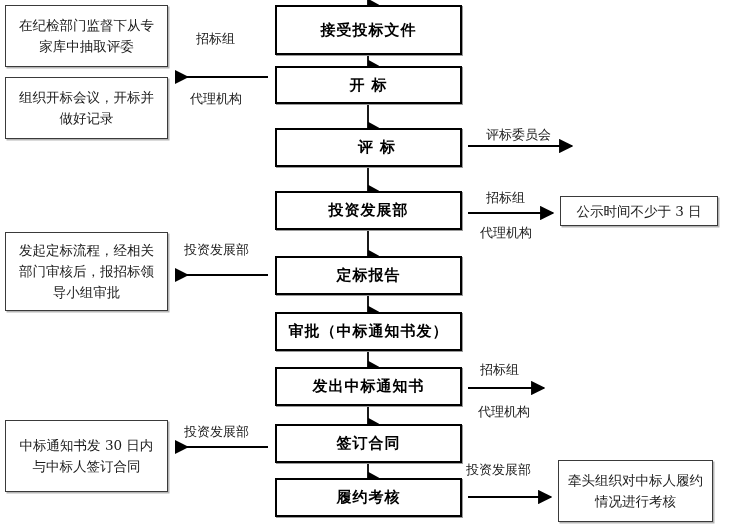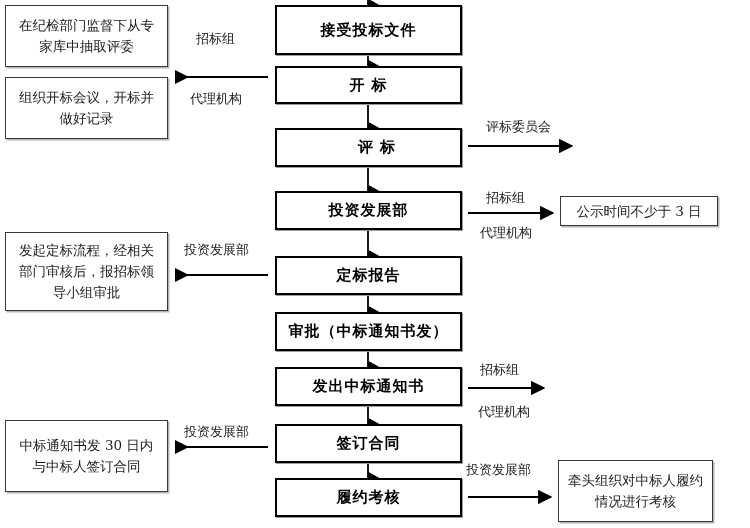--- a/index.html
+++ b/index.html
@@ -150,21 +150,21 @@
 
   <div class="node note" style="left: 560px; top: 196px; width: 158px; height: 30px;">
       <span class="txt">公示时间不少于 3 日</span>
     </div>
   <div class="node note" style="left: 558px; top: 460px; width: 155px; height: 62px;">
       <span class="txt">牵头组织对中标人履约情况进行考核</span>
     </div>
 
   <div class="edge-label" style="left: 196px; top: 32px;">招标组</div>
   <div class="edge-label" style="left: 190px; top: 92px;">代理机构</div>
-  <div class="edge-label" style="left: 486px; top: 120px;">评标委员会</div>
+  <div class="edge-label" style="left: 486px; top: 128px;">评标委员会</div>
   <div class="edge-label" style="left: 486px; top: 191px;">招标组</div>
   <div class="edge-label" style="left: 480px; top: 226px;">代理机构</div>
   <div class="edge-label" style="left: 184px; top: 243px;">投资发展部</div>
   <div class="edge-label" style="left: 480px; top: 363px;">招标组</div>
   <div class="edge-label" style="left: 478px; top: 405px;">代理机构</div>
   <div class="edge-label" style="left: 184px; top: 425px;">投资发展部</div>
   <div class="edge-label" style="left: 466px; top: 463px;">投资发展部</div>
 
 </div>
 

